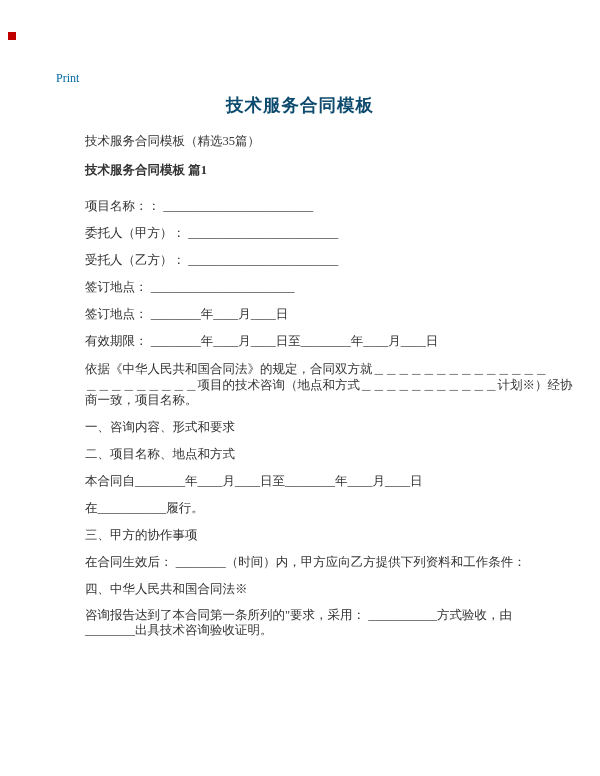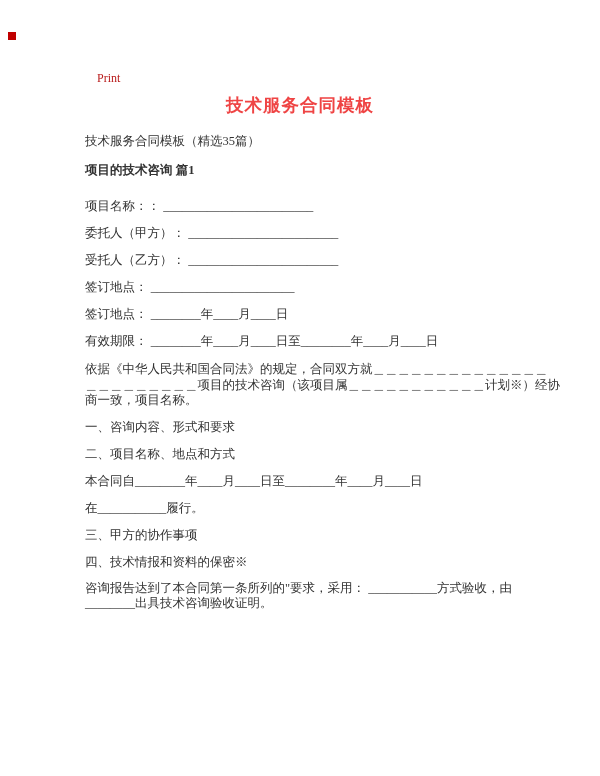--- a/index.html
+++ b/index.html
@@ -6,21 +6,21 @@
   body{
     width:600px;height:776px;
     background:#ffffff;
     font-family:"Liberation Serif","DejaVu Serif",serif;
     color:#333333;
     overflow:hidden;
     position:relative;
   }
   .marker{position:absolute;left:8px;top:32px;width:8px;height:8px;background:#c00000;}
   .page{padding-top:71px;}
-  .print{margin-left:97px;font-size:12px;line-height:14px;color:#b91c1c;}
+  .print{margin-left:56px;font-size:12px;line-height:14px;color:#0369a1;}
   .title{
     text-align:center;font-size:17.5px;font-weight:bold;color:#1a1a1a;
     margin-top:9px;line-height:22px;letter-spacing:1px;white-space:nowrap;
   }
   .subtitle{margin:17px 0 0 85px;font-size:12.5px;line-height:16px;white-space:nowrap;}
   .part-heading{margin:13px 0 0 85px;font-size:12.5px;line-height:16px;font-weight:bold;white-space:nowrap;}
   .line{margin:11px 0 0 85px;font-size:12.5px;line-height:16px;white-space:nowrap;}
   .para{margin:13px 0 0 85px;font-size:12.5px;line-height:15.5px;}
   .para div{white-space:nowrap;}
   .para2{margin-top:11px;}
@@ -28,45 +28,46 @@
 </style>
 </head>
 <body style="color: rgb(51, 51, 51); background: rgb(255, 255, 255);">
 
 <div class="marker" style="background: rgb(192, 0, 0);"></div>
 
 <div class="page">
 
   <div class="print">Print</div>
 
-  <div class="title" style="color: #ef4444;">技术服务合同模板</div>
+  <div class="title" style="color: #0c4a6e;">技术服务合同模板</div>
 
   <div class="subtitle">技术服务合同模板（精选35篇）</div>
 
-  <div class="part-heading">项目的技术咨询 篇1</div>
+  <div class="part-heading">技术服务合同模板 篇1</div>
 
   <div class="line" style="margin-top:20px">项目名称：： ________________________</div>
   <div class="line">委托人（甲方）： ________________________</div>
   <div class="line">受托人（乙方）： ________________________</div>
   <div class="line">签订地点： _______________________</div>
   <div class="line">签订地点： ________年____月____日</div>
   <div class="line">有效期限： ________年____月____日至________年____月____日</div>
 
   <div class="para">
     <div>依据《中华人民共和国合同法》的规定，合同双方就＿＿＿＿＿＿＿＿＿＿＿＿＿＿</div>
-    <div>＿＿＿＿＿＿＿＿＿项目的技术咨询（该项目属＿＿＿＿＿＿＿＿＿＿＿计划※）经协</div>
+    <div>＿＿＿＿＿＿＿＿＿项目的技术咨询（地点和方式＿＿＿＿＿＿＿＿＿＿＿计划※）经协</div>
     <div>商一致，项目名称。</div>
   </div>
 
   <div class="line sec1">一、咨询内容、形式和要求</div>
   <div class="line">二、项目名称、地点和方式</div>
   <div class="line">本合同自________年____月____日至________年____月____日</div>
   <div class="line">在___________履行。</div>
   <div class="line">三、甲方的协作事项</div>
-  <div class="line">四、技术情报和资料的保密※</div>
+  <div class="line">在合同生效后： ________（时间）内，甲方应向乙方提供下列资料和工作条件：</div>
+  <div class="line">四、中华人民共和国合同法※</div>
 
   <div class="para para2">
     <div>咨询报告达到了本合同第一条所列的"要求，采用： ___________方式验收，由</div>
     <div>________出具技术咨询验收证明。</div>
   </div>
 
 
 </div>
 
 </body></html>

